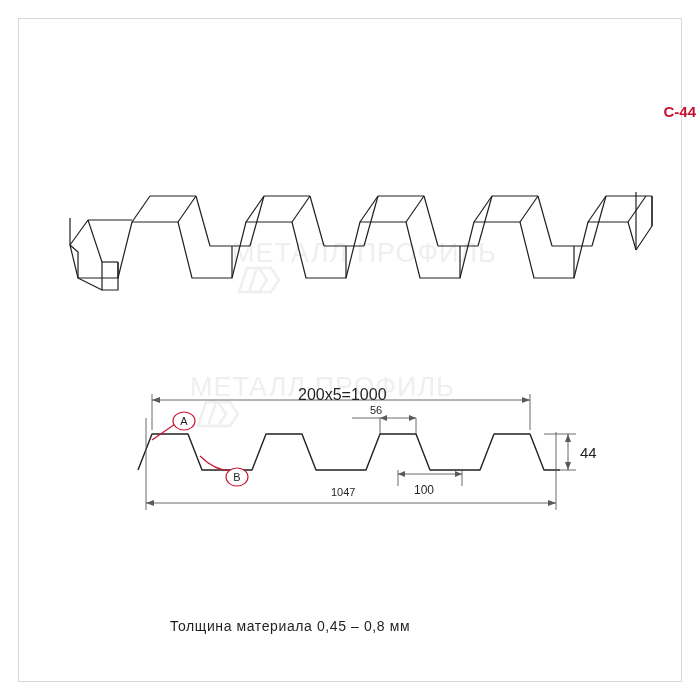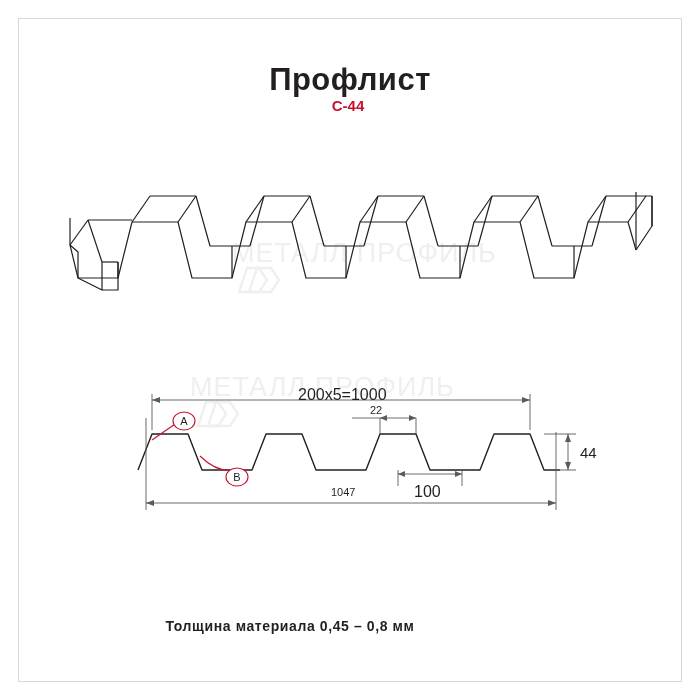--- a/index.html
+++ b/index.html
@@ -32,35 +32,35 @@
     width: 700px;
     text-align: center;
     font-size: 31px;
     font-weight: bold;
     color: #231f20;
     letter-spacing: 0.5px;
   }
   .subtitle {
     position: absolute;
     left: 0;
-    top: 97px;
+    top: 103px;
     width: 696px;
-    text-align: center;
+    text-align: right;
     font-size: 15px;
     font-weight: bold;
     color: #c8102e;
   }
   .footer-note {
     position: absolute;
     left: 0;
     top: 618px;
     width: 580px;
     text-align: center;
     font-size: 14px;
-    font-weight: bold;
+    font-weight: normal;
     color: #231f20;
     letter-spacing: 0.6px;
   }
   .svg-layer {
     position: absolute;
     left: 0;
     top: 0;
     width: 700px;
     height: 700px;
   }
@@ -83,21 +83,20 @@
   .wm-logo1 { left: 237px; top: 262px; }
   .wm-logo2 { left: 196px; top: 396px; }
 </style>
 </head>
 <body>
 
 <div id="page">
 
   <div class="frame-border"></div>
 
-  <div class="title">Профлист</div>
   <div class="subtitle">С-44</div>
 
   <div class="wm wm1">МЕТАЛЛ ПРОФИЛЬ</div>
   <div class="wm wm2">МЕТАЛЛ ПРОФИЛЬ</div>
 
   <svg class="wm-logo wm-logo1" viewBox="0 0 44 34">
     <path d="M2 30 L10 6 L22 6 L30 18 L22 30 Z" fill="none" stroke="#efefef" stroke-width="2.4"></path>
     <path d="M12 30 L20 6 L34 6 L42 18 L34 30 Z" fill="none" stroke="#efefef" stroke-width="2.4"></path>
   </svg>
   <svg class="wm-logo wm-logo2" viewBox="0 0 44 34">
@@ -219,19 +218,19 @@
       <text x="184" y="425" text-anchor="middle" font-family="Liberation Sans, sans-serif" font-size="11" fill="#231f20">A</text>
     </g>
 
     <g>
       <ellipse cx="237" cy="477" rx="11" ry="9" fill="#ffffff" stroke="#c8102e" stroke-width="1.1"></ellipse>
       <text x="237" y="481" text-anchor="middle" font-family="Liberation Sans, sans-serif" font-size="11" fill="#231f20">B</text>
     </g>
   </svg>
 
   <div style="position:absolute;left:298px;top:386px;font-size:16px;color:#231f20;">200х5=1000</div>
-  <div style="position:absolute;left:370px;top:404px;font-size:11px;color:#231f20;">22</div>
-  <div style="position:absolute;left:414px;top:483px;font-size:16px;color:#231f20;">100</div>
+  <div style="position:absolute;left:370px;top:404px;font-size:11px;color:#231f20;">56</div>
+  <div style="position:absolute;left:414px;top:483px;font-size:12px;color:#231f20;">100</div>
   <div style="position:absolute;left:331px;top:486px;font-size:11px;color:#231f20;text-align:center;">1047</div>
   <div style="position:absolute;left:580px;top:444px;font-size:15px;color:#231f20;">44</div>
 
   <div class="footer-note">Толщина материала 0,45 – 0,8 мм</div>
 </div>
 
 </body></html>

